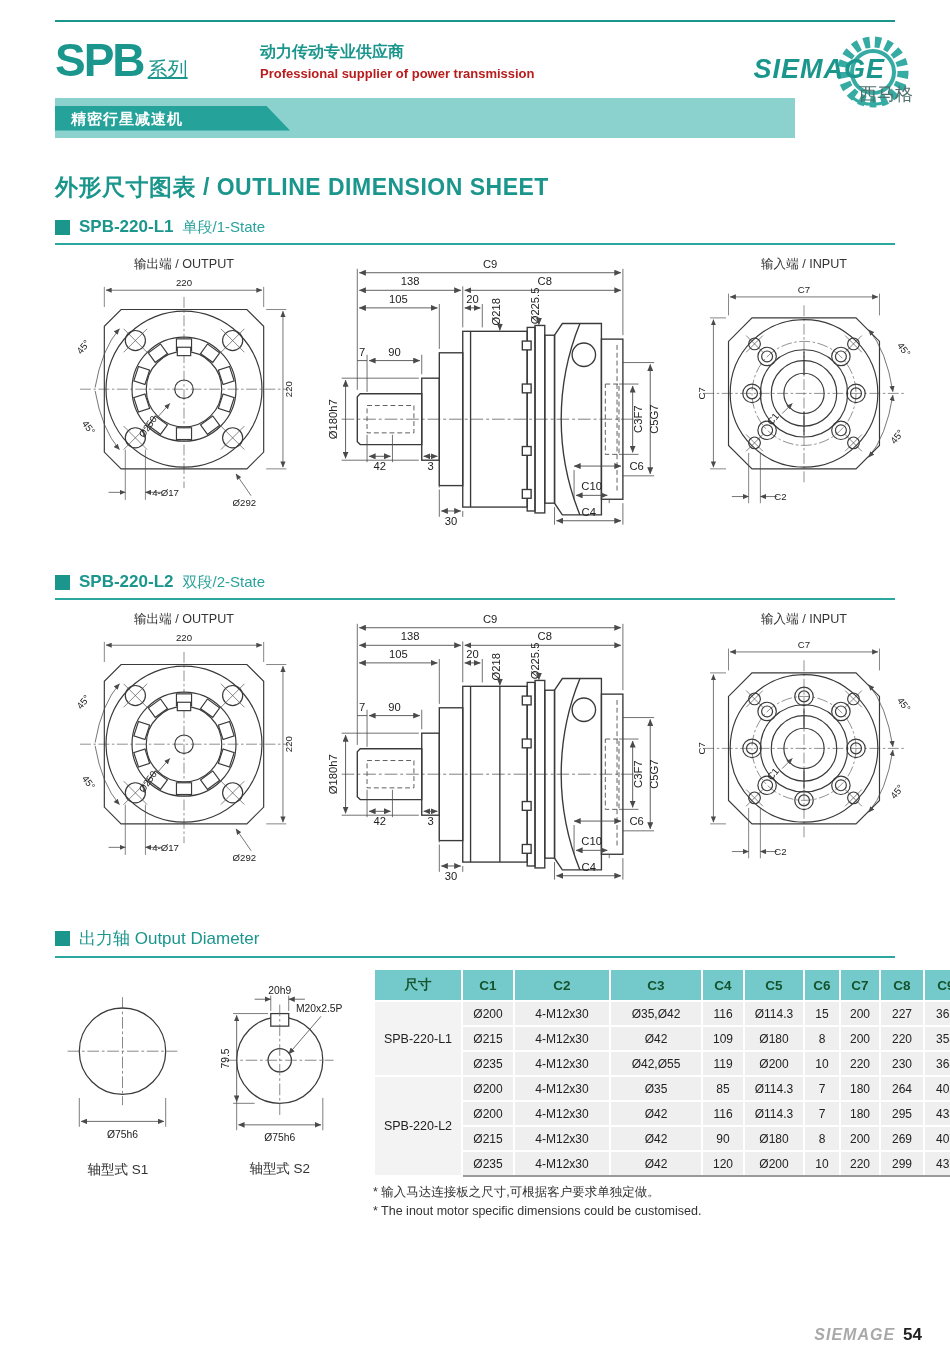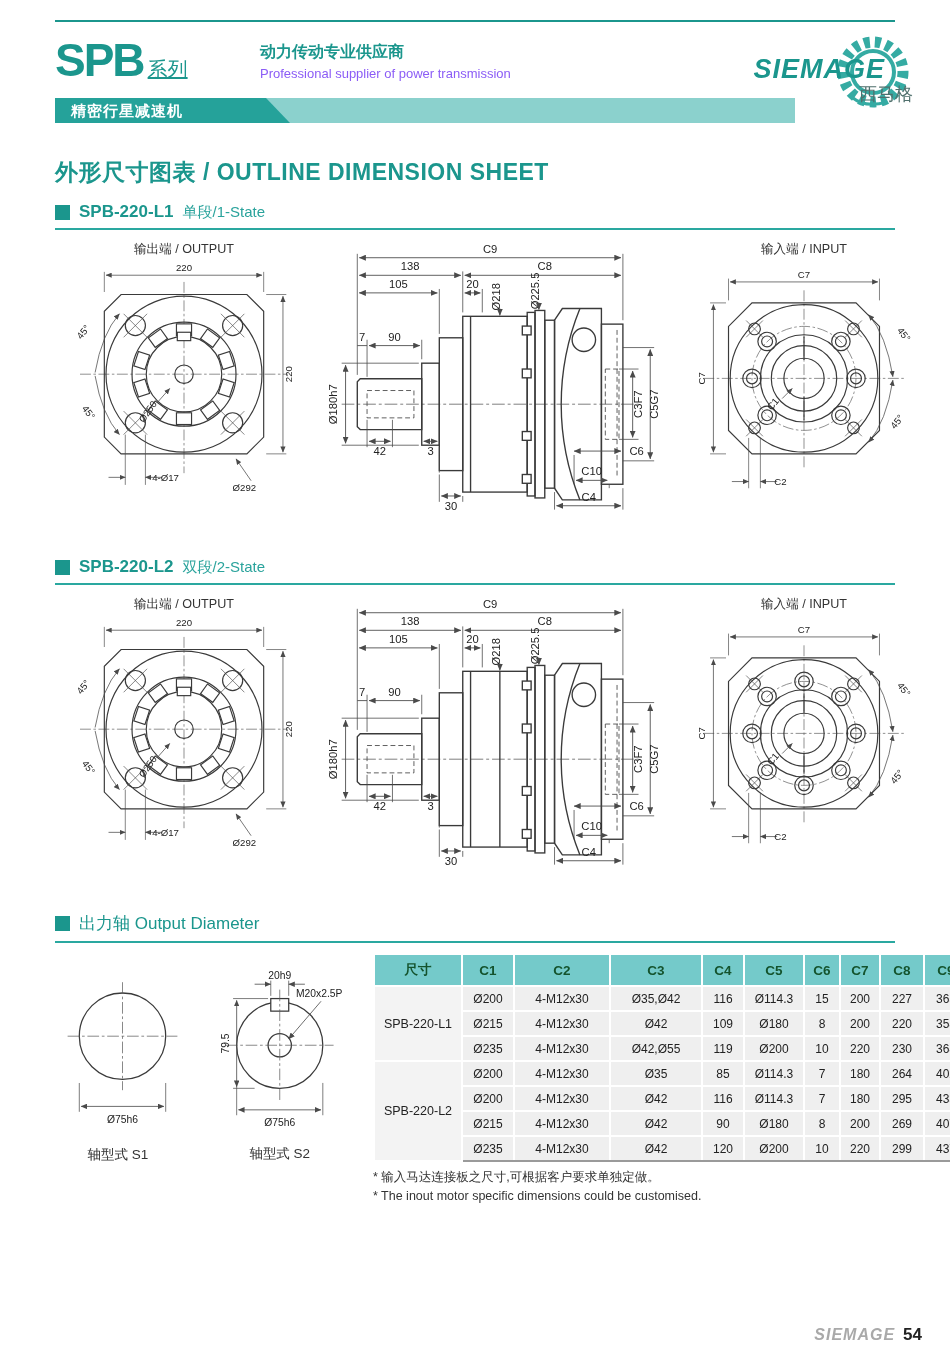--- a/index.html
+++ b/index.html
@@ -6,26 +6,26 @@
   body { background:#fff; font-family:"Liberation Sans", sans-serif; }
   .page { position:relative; width:950px; height:1363px; background:#fff; overflow:hidden; }
 
   
   .top-rule { margin:20px 55px 0 55px; height:2px; background:#1b968d; }
   .header-row { position:relative; margin:8px 55px 0 55px; height:68px; }
   .spb { font-size:46px; font-weight:bold; color:#1b968d; letter-spacing:-2px; line-height:60px; }
   .series { font-size:20px; color:#1b968d; margin-left:4px;text-decoration:underline; }
   .taglines { position:absolute; left:205px; top:12px; }
   .tag-zh { font-size:16px; font-weight:bold; color:#1b968d; }
-  .tag-en { font-size:13px; color:#8b5cf6; margin-top:3px; }
+  .tag-en { font-size:13px; color:#b91c1c; margin-top:3px;font-weight:bold; }
   .logo { position:absolute; right:-20px; top:-2px; width:200px; height:92px; }
   .logo svg { position:absolute; right:0; top:0; }
   .logo-text { position:absolute; right:30px; top:26px; font-size:27px; font-weight:bold; font-style:italic; color:#1b968d; letter-spacing:1px; }
   .logo-sub { position:absolute; right:2px; top:54px; font-size:18px; color:#50706d; font-family:"Liberation Serif", serif; }
-  .banner { margin-left:55px; width:740px; height:25px; background:#8bd1cd; display:flex; align-items:center; }
+  .banner { margin-left:55px; width:740px; height:40px; background:#8bd1cd; display:flex; align-items:center; }
   .banner-left { width:235px; height:25px; background:#25a29a; color:#fff; font-weight:bold; font-size:15px; line-height:25px; padding-left:16px; clip-path:polygon(0 0, calc(100% - 24px) 0, 100% 100%, 0 100%); letter-spacing:1px; }
   .banner-right { flex:1; display:flex; justify-content:flex-end; align-items:center; }
   .banner-slogan { color:rgba(255,255,255,.92); font-size:13.5px; letter-spacing:2px; }
   .banner-url { color:#fff; font-size:13.5px; font-weight:bold; font-style:italic; margin:0 16px 0 26px; }
 
   
   .page-title { margin:34px 55px 14px 55px; font-size:23px; font-weight:bold; color:#1b968d; letter-spacing:.5px; }
   .sec-head { margin:14px 55px 4px 55px; display:flex; align-items:center; gap:9px; border-bottom:2px solid #2aa8a0; padding-bottom:6px; }
   .sec-sq { width:15px; height:15px; background:#1b968d; flex:0 0 auto; }
   .sec-model { font-size:17px; font-weight:bold; color:#1b968d; }

